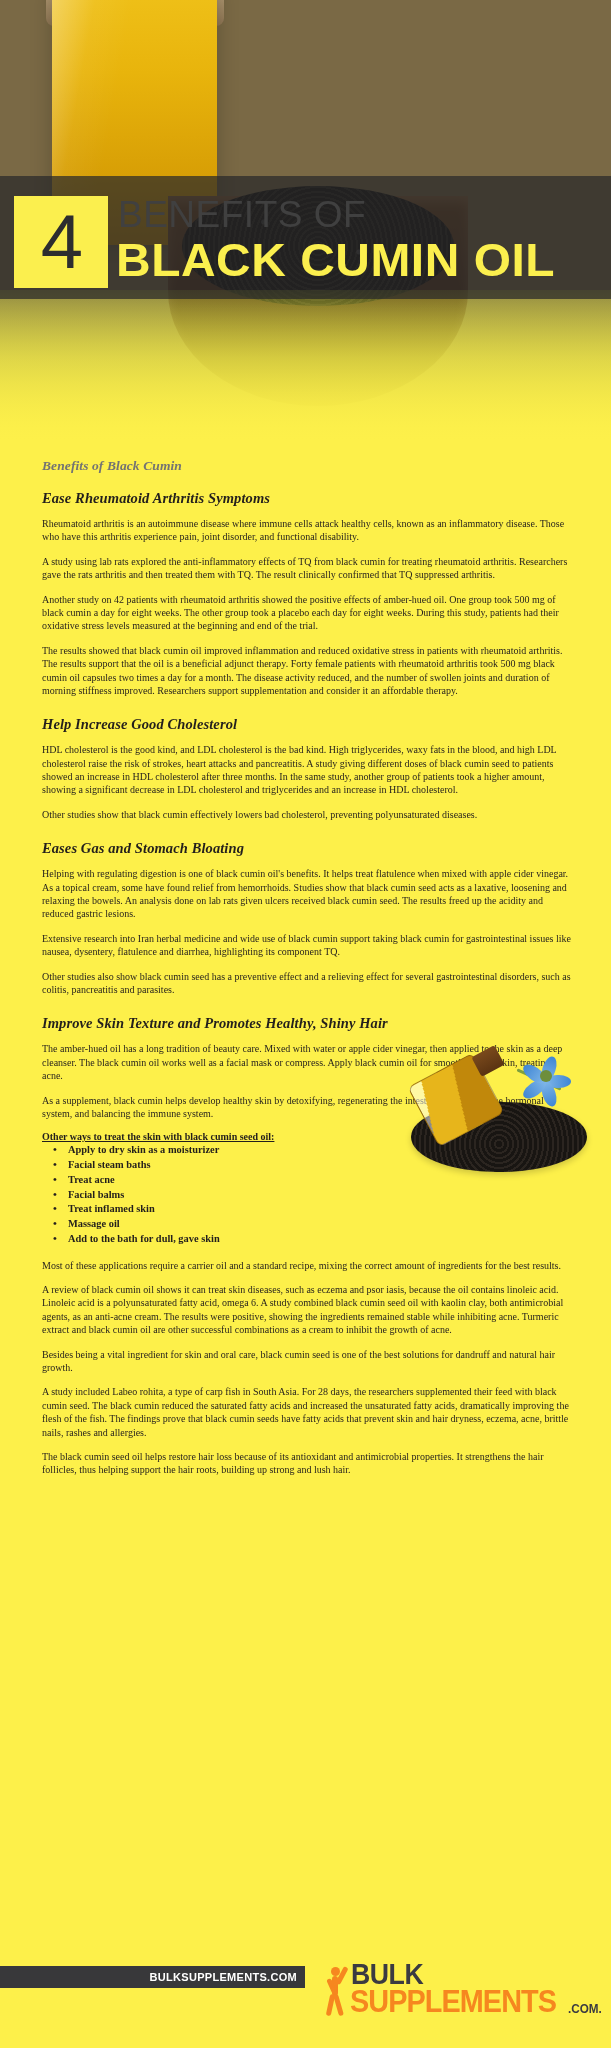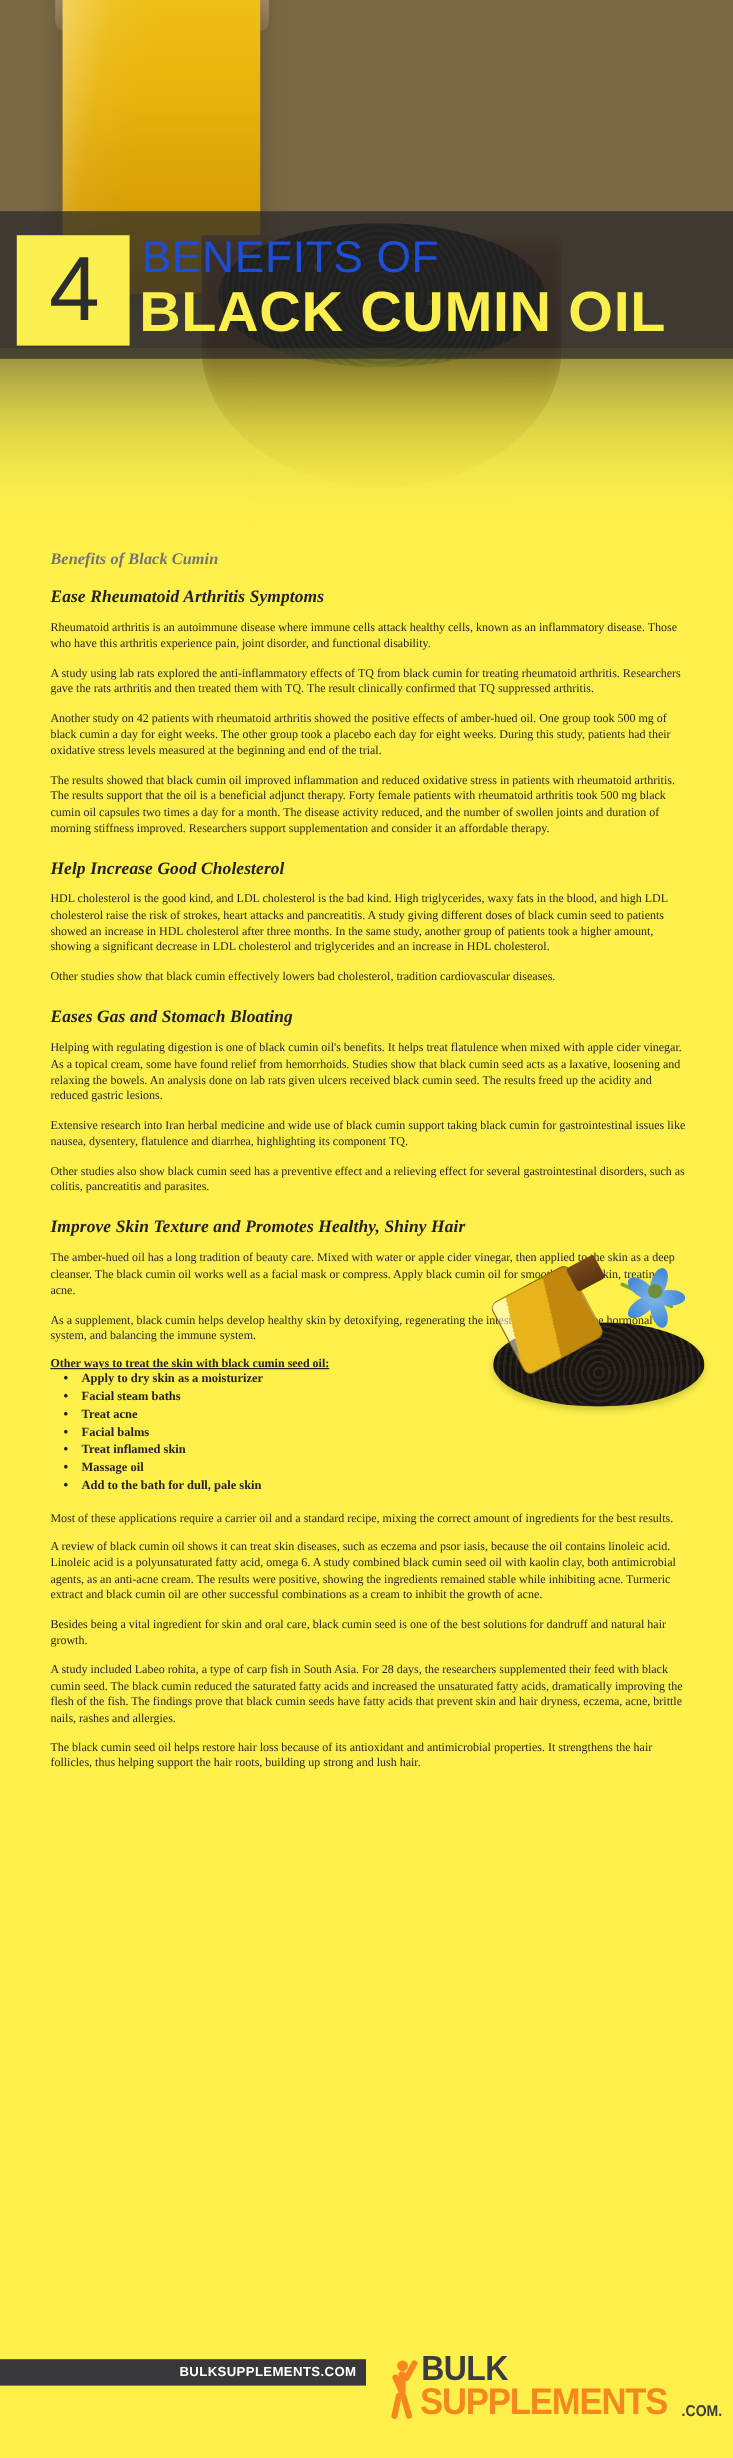--- a/index.html
+++ b/index.html
@@ -108,21 +108,21 @@
     color: #2d2d2f;
     line-height: 1;
     letter-spacing: -2px;
   }
   .title-sub {
     position: absolute;
     left: 118px; top: 196px;
     font-family: "Liberation Sans", sans-serif;
     font-size: 37px;
     font-weight: 300;
-    color: #1d4ed8;
+    color: #404040;
     letter-spacing: 0.5px;
     line-height: 1;
   }
   .title-main {
     position: absolute;
     left: 116px; top: 236px;
     font-family: "Liberation Sans", sans-serif;
     font-size: 47px;
     font-weight: 700;
     color: #fbef4e;
@@ -392,40 +392,40 @@
   <h2 class="sec-title">Benefits of Black Cumin</h2>
 
   <h3 class="sub-title">Ease Rheumatoid Arthritis Symptoms</h3>
   <p class="para">Rheumatoid arthritis is an autoimmune disease where immune cells attack healthy cells, known as an inflammatory disease. Those who have this arthritis experience pain, joint disorder, and functional disability.</p>
   <p class="para">A study using lab rats explored the anti-inflammatory effects of TQ from black cumin for treating rheumatoid arthritis. Researchers gave the rats arthritis and then treated them with TQ. The result clinically confirmed that TQ suppressed arthritis.</p>
   <p class="para">Another study on 42 patients with rheumatoid arthritis showed the positive effects of amber-hued oil. One group took 500 mg of black cumin a day for eight weeks. The other group took a placebo each day for eight weeks. During this study, patients had their oxidative stress levels measured at the beginning and end of the trial.</p>
   <p class="para">The results showed that black cumin oil improved inflammation and reduced oxidative stress in patients with rheumatoid arthritis. The results support that the oil is a beneficial adjunct therapy. Forty female patients with rheumatoid arthritis took 500 mg black cumin oil capsules two times a day for a month. The disease activity reduced, and the number of swollen joints and duration of morning stiffness improved. Researchers support supplementation and consider it an affordable therapy.</p>
 
   <h3 class="sub-title">Help Increase Good Cholesterol</h3>
   <p class="para">HDL cholesterol is the good kind, and LDL cholesterol is the bad kind. High triglycerides, waxy fats in the blood, and high LDL cholesterol raise the risk of strokes, heart attacks and pancreatitis. A study giving different doses of black cumin seed to patients showed an increase in HDL cholesterol after three months. In the same study, another group of patients took a higher amount, showing a significant decrease in LDL cholesterol and triglycerides and an increase in HDL cholesterol.</p>
-  <p class="para">Other studies show that black cumin effectively lowers bad cholesterol, tradition cardiovascular diseases.</p>
+  <p class="para">Other studies show that black cumin effectively lowers bad cholesterol, preventing polyunsaturated diseases.</p>
 
   <h3 class="sub-title">Eases Gas and Stomach Bloating</h3>
   <p class="para">Helping with regulating digestion is one of black cumin oil's benefits. It helps treat flatulence when mixed with apple cider vinegar. As a topical cream, some have found relief from hemorrhoids. Studies show that black cumin seed acts as a laxative, loosening and relaxing the bowels. An analysis done on lab rats given ulcers received black cumin seed. The results freed up the acidity and reduced gastric lesions.</p>
   <p class="para">Extensive research into Iran herbal medicine and wide use of black cumin support taking black cumin for gastrointestinal issues like nausea, dysentery, flatulence and diarrhea, highlighting its component TQ.</p>
   <p class="para">Other studies also show black cumin seed has a preventive effect and a relieving effect for several gastrointestinal disorders, such as colitis, pancreatitis and parasites.</p>
 
   <h3 class="sub-title">Improve Skin Texture and Promotes Healthy, Shiny Hair</h3>
   <p class="para">The amber-hued oil has a long tradition of beauty care. Mixed with water or apple cider vinegar, then applied to the skin as a deep cleanser. The black cumin oil works well as a facial mask or compress. Apply black cumin oil for smoother facial skin, treating acne.</p>
   <p class="para">As a supplement, black cumin helps develop healthy skin by detoxifying, regenerating the intestines, regulating the hormonal system, and balancing the immune system.</p>
 
   <div class="bullets-head">Other ways to treat the skin with black cumin seed oil:</div>
   <ul class="bullets">
     <li>Apply to dry skin as a moisturizer</li>
     <li>Facial steam baths</li>
     <li>Treat acne</li>
     <li>Facial balms</li>
     <li>Treat inflamed skin</li>
     <li>Massage oil</li>
-    <li>Add to the bath for dull, pale skin</li>
+    <li>Add to the bath for dull, gave skin</li>
   </ul>
 
   <p class="para">Most of these applications require a carrier oil and a standard recipe, mixing the correct amount of ingredients for the best results.</p>
   <p class="para">A review of black cumin oil shows it can treat skin diseases, such as eczema and psor iasis, because the oil contains linoleic acid. Linoleic acid is a polyunsaturated fatty acid, omega 6. A study combined black cumin seed oil with kaolin clay, both antimicrobial agents, as an anti-acne cream. The results were positive, showing the ingredients remained stable while inhibiting acne. Turmeric extract and black cumin oil are other successful combinations as a cream to inhibit the growth of acne.</p>
   <p class="para">Besides being a vital ingredient for skin and oral care, black cumin seed is one of the best solutions for dandruff and natural hair growth.</p>
   <p class="para">A study included Labeo rohita, a type of carp fish in South Asia. For 28 days, the researchers supplemented their feed with black cumin seed. The black cumin reduced the saturated fatty acids and increased the unsaturated fatty acids, dramatically improving the flesh of the fish. The findings prove that black cumin seeds have fatty acids that prevent skin and hair dryness, eczema, acne, brittle nails, rashes and allergies.</p>
   <p class="para">The black cumin seed oil helps restore hair loss because of its antioxidant and antimicrobial properties. It strengthens the hair follicles, thus helping support the hair roots, building up strong and lush hair.</p>
 </div>
 
 <div class="skin-photo">

